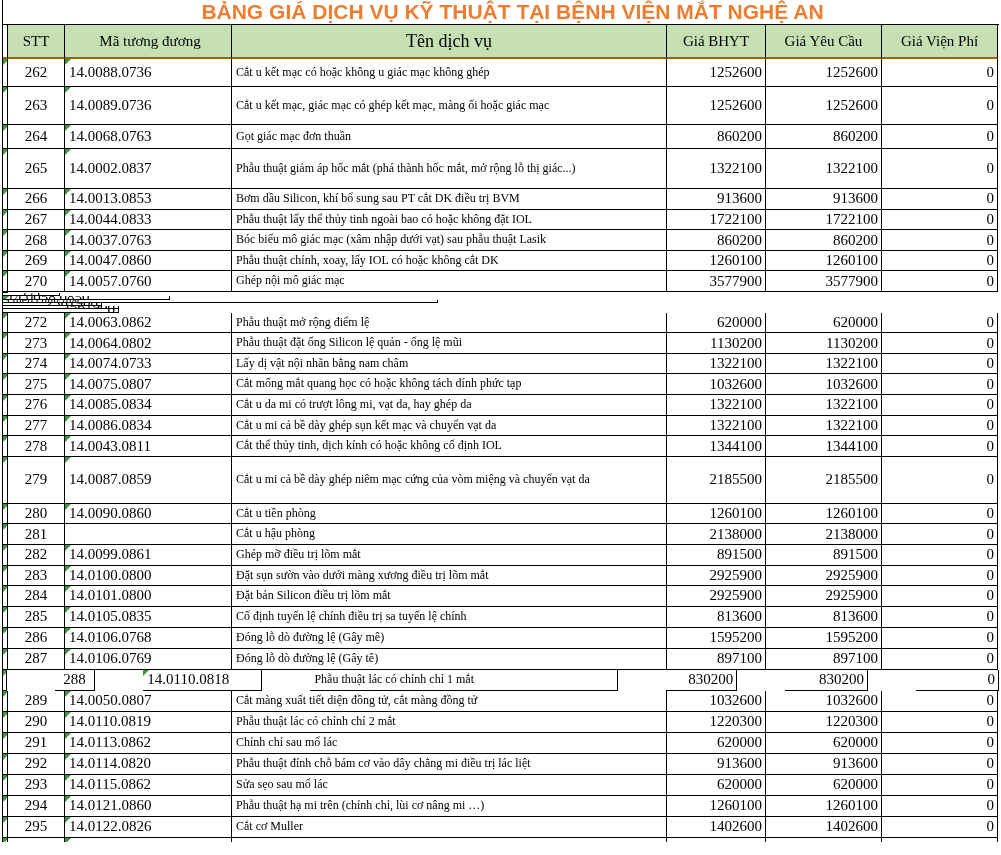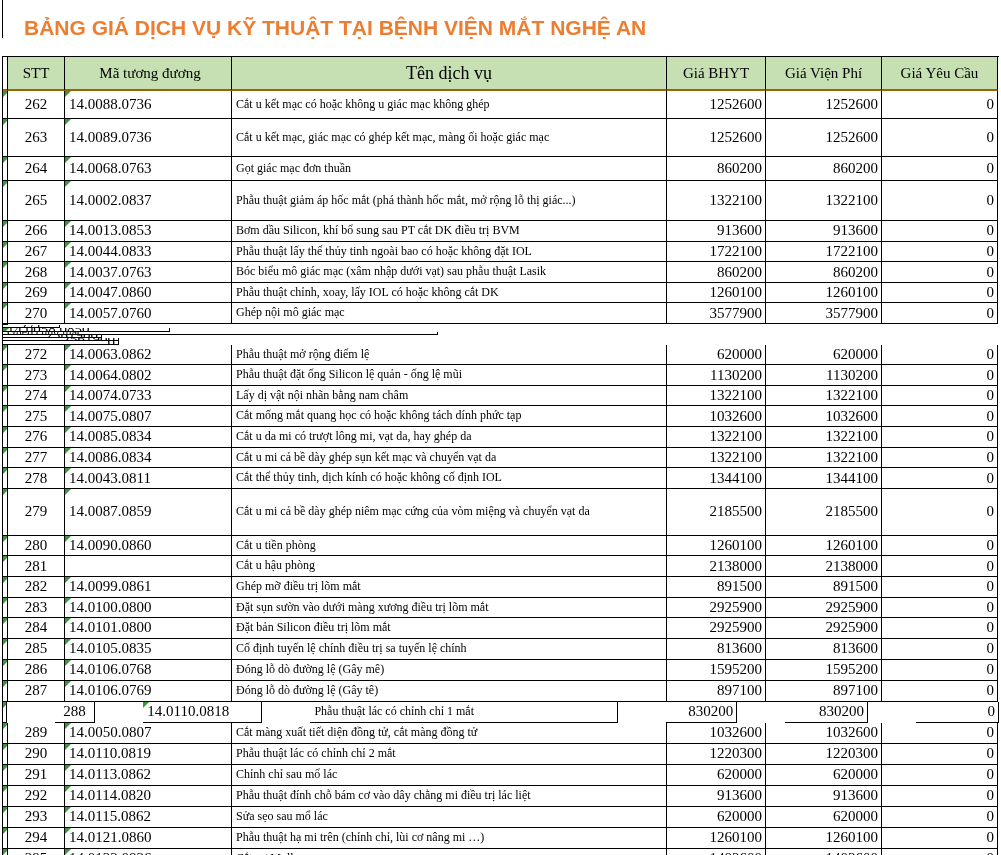--- a/index.html
+++ b/index.html
@@ -1,18 +1,18 @@
 <!DOCTYPE html>
 <html><head>
 <meta charset="utf-8">
 <style>
   html,body{margin:0;padding:0;}
   body{width:1001px;height:855px;overflow:hidden;background:#fff;}
   .sheet{position:relative;width:1001px;height:855px;font-family:"Liberation Serif","DejaVu Serif",serif;color:#000;}
-  .title-row{height:56px;position:relative;display:flex;align-items:center;justify-content:flex-start;padding-left:24px;}
+  .title-row{height:24px;position:relative;display:flex;align-items:center;justify-content:center;padding-left:24px;}
   .a-line{position:absolute;left:2px;top:0;width:1px;height:38px;background:#000;}
   .title-text{font-family:"Liberation Sans","DejaVu Sans",sans-serif;font-weight:bold;font-size:21px;color:#ED7D31;white-space:nowrap;}
   .tbl{margin-left:2px;width:997px;border-top:1px solid #000;border-left:1px solid #000;box-sizing:border-box;}
   .row{display:flex;}
   .cell{position:relative;box-sizing:border-box;border-right:1px solid #000;border-bottom:1px solid #000;overflow:hidden;display:flex;align-items:center;font-size:15px;line-height:1.12;background:#fff;}
   .hrow .cell{background:#C6E0B4;border-bottom:2px solid #a16207;justify-content:center;text-align:center;height:34px;font-size:15px;}
   .hrow .c-strip{background:#fff;}
   .c-strip{width:5px;}
   .c-stt{width:57px;justify-content:center;}
   .c-code{width:167px;padding-left:4px;}
@@ -35,22 +35,22 @@
     <div class="title-text">BẢNG GIÁ DỊCH VỤ KỸ THUẬT TẠI BỆNH VIỆN MẮT NGHỆ AN</div>
   </div>
 
   <div class="tbl">
     <div class="row hrow">
       <div class="cell c-strip"></div>
       <div class="cell c-stt">STT</div>
       <div class="cell c-code">Mã tương đương</div>
       <div class="cell c-name" style="justify-content:center;padding-left:0;font-size:18px;">Tên dịch vụ</div>
       <div class="cell c-b" style="justify-content:center;padding-right:0;">Giá BHYT</div>
+      <div class="cell c-y" style="justify-content:center;padding-right:0;">Giá Yêu Cầu</div>
       <div class="cell c-v" style="justify-content:center;padding-right:0;">Giá Viện Phí</div>
-      <div class="cell c-y" style="justify-content:center;padding-right:0;">Giá Yêu Cầu</div>
     </div>
     <div id="tbody">
         <div class="row" style="height: 28px;">
           <div class="cell c-strip">
             <span class="tri"></span>
           </div>
           <div class="cell c-stt">
             <span>262</span>
           </div>
           <div class="cell c-code">

